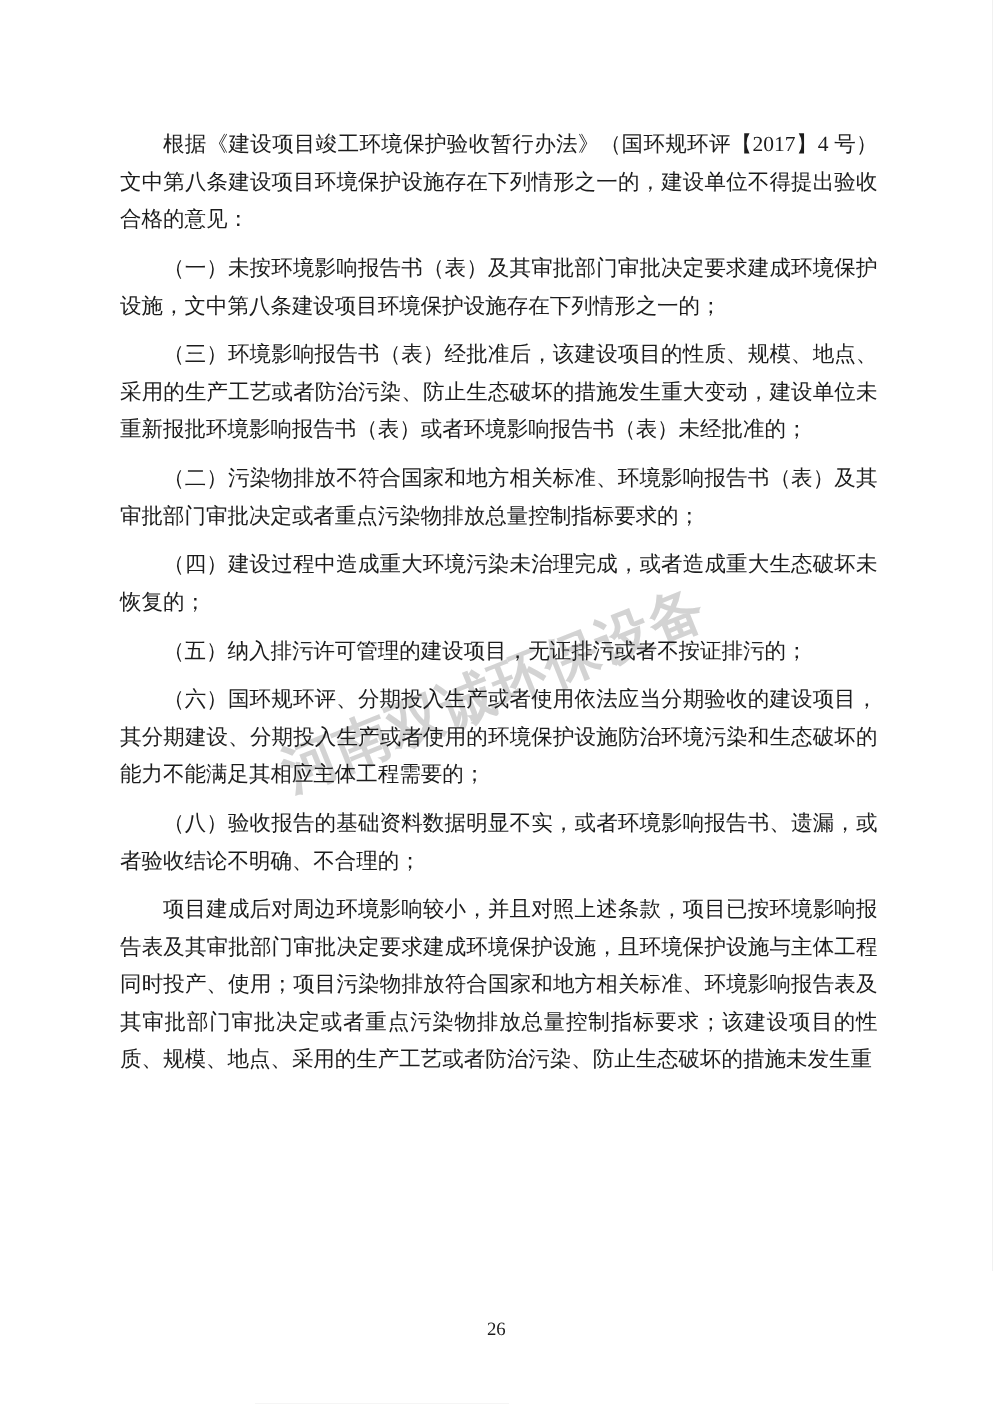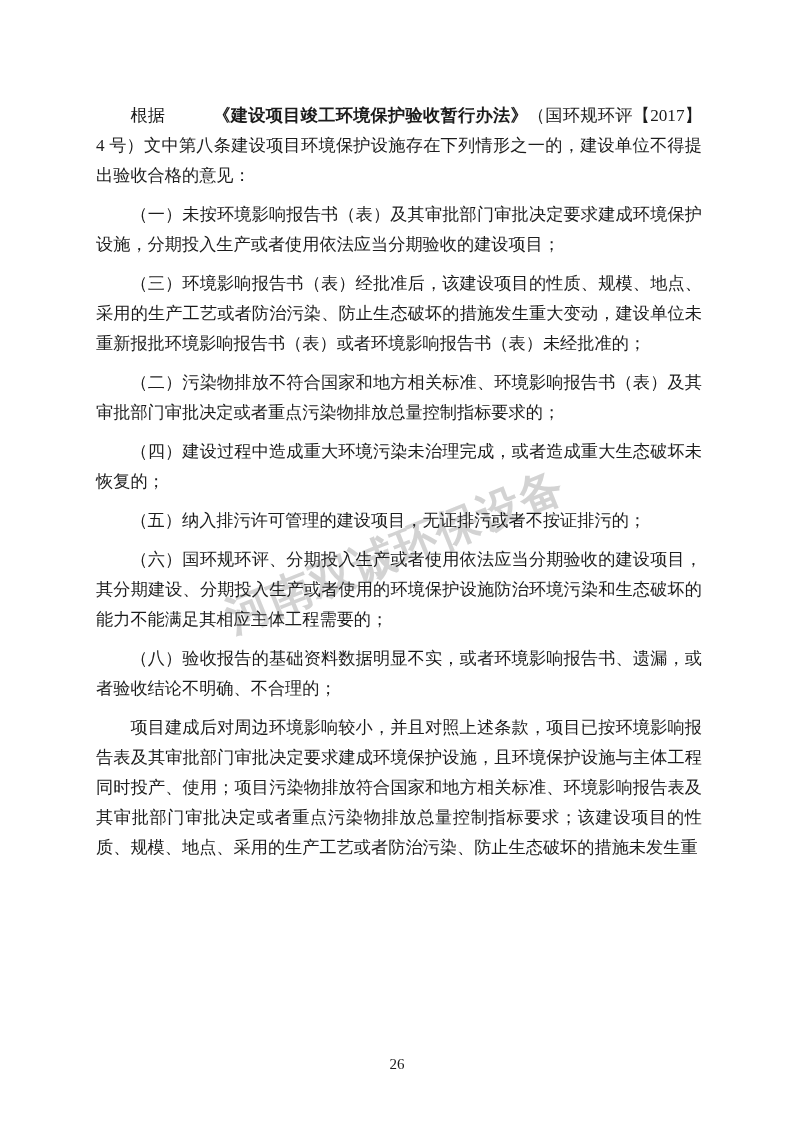--- a/index.html
+++ b/index.html
@@ -33,21 +33,21 @@
     font-size:17.2px;
     line-height:30px;
     text-align:justify;
     z-index:1;
   }
   .content p {
     margin:9px 0 0 0;
     text-indent:2em;
   }
   .content p.first { margin-top:0; }
-  .doc-title-bold { font-weight:bold;margin-left:48px; }
+  .doc-title-bold { font-weight:normal; }
   .page-number {
     position:absolute;
     left:0; top:1056px;
     width:100%;
     text-align:center;
     font-size:15px;
     color:#1c1c1c;
     z-index:1;
   }
 </style>
@@ -55,21 +55,21 @@
 <body>
 
 <div class="page">
 
   <div class="watermark">河南双诚环保设备</div>
 
   <main class="content">
 
     <p class="first"><span>根据</span><span class="doc-title-bold">《建设项目竣工环境保护验收暂行办法》</span><span>（国环规环评【2017】4 号）文中第八条建设项目环境保护设施存在下列情形之一的，建设单位不得提出验收合格的意见：</span></p>
 
-    <p>（一）未按环境影响报告书（表）及其审批部门审批决定要求建成环境保护设施，分期投入生产或者使用依法应当分期验收的建设项目；</p>
+    <p>（一）未按环境影响报告书（表）及其审批部门审批决定要求建成环境保护设施，文中第八条建设项目环境保护设施存在下列情形之一的；</p>
     <p>（三）环境影响报告书（表）经批准后，该建设项目的性质、规模、地点、采用的生产工艺或者防治污染、防止生态破坏的措施发生重大变动，建设单位未重新报批环境影响报告书（表）或者环境影响报告书（表）未经批准的；</p>
     <p>（二）污染物排放不符合国家和地方相关标准、环境影响报告书（表）及其审批部门审批决定或者重点污染物排放总量控制指标要求的；</p>
     <p>（四）建设过程中造成重大环境污染未治理完成，或者造成重大生态破坏未恢复的；</p>
     <p>（五）纳入排污许可管理的建设项目，无证排污或者不按证排污的；</p>
     <p>（六）国环规环评、分期投入生产或者使用依法应当分期验收的建设项目，其分期建设、分期投入生产或者使用的环境保护设施防治环境污染和生态破坏的能力不能满足其相应主体工程需要的；</p>
     <p>（八）验收报告的基础资料数据明显不实，或者环境影响报告书、遗漏，或者验收结论不明确、不合理的；</p>
 
     <p>项目建成后对周边环境影响较小，并且对照上述条款，项目已按环境影响报告表及其审批部门审批决定要求建成环境保护设施，且环境保护设施与主体工程同时投产、使用；项目污染物排放符合国家和地方相关标准、环境影响报告表及其审批部门审批决定或者重点污染物排放总量控制指标要求；该建设项目的性质、规模、地点、采用的生产工艺或者防治污染、防止生态破坏的措施未发生重</p>
 
   </main>

